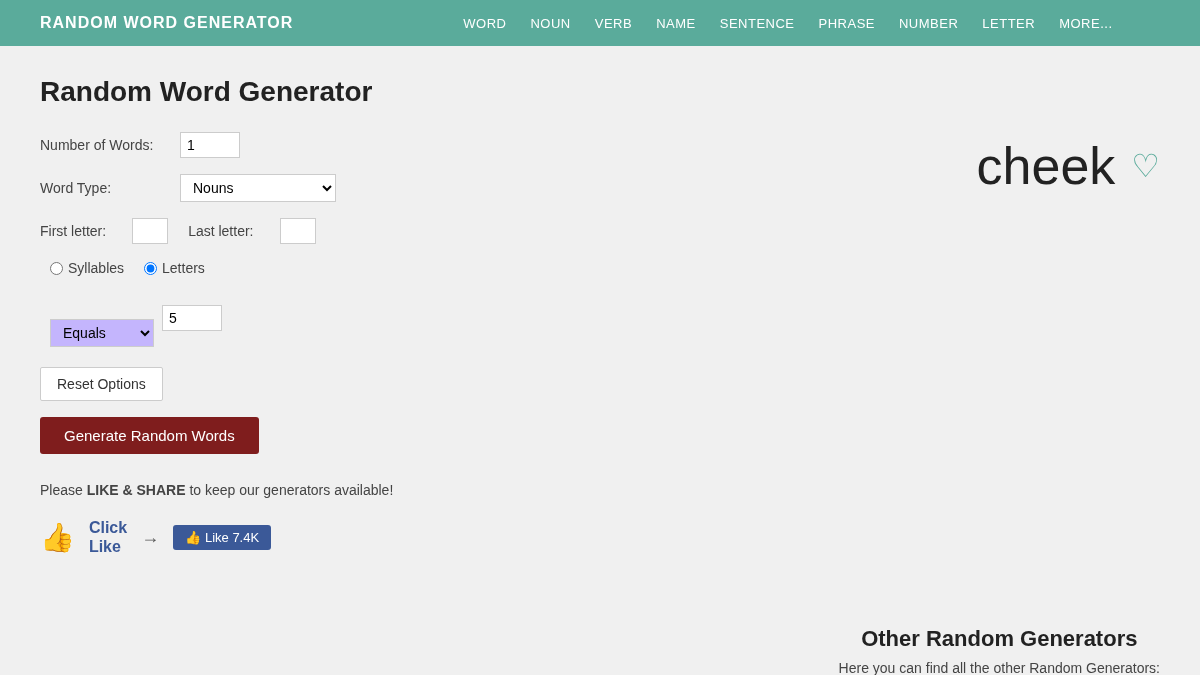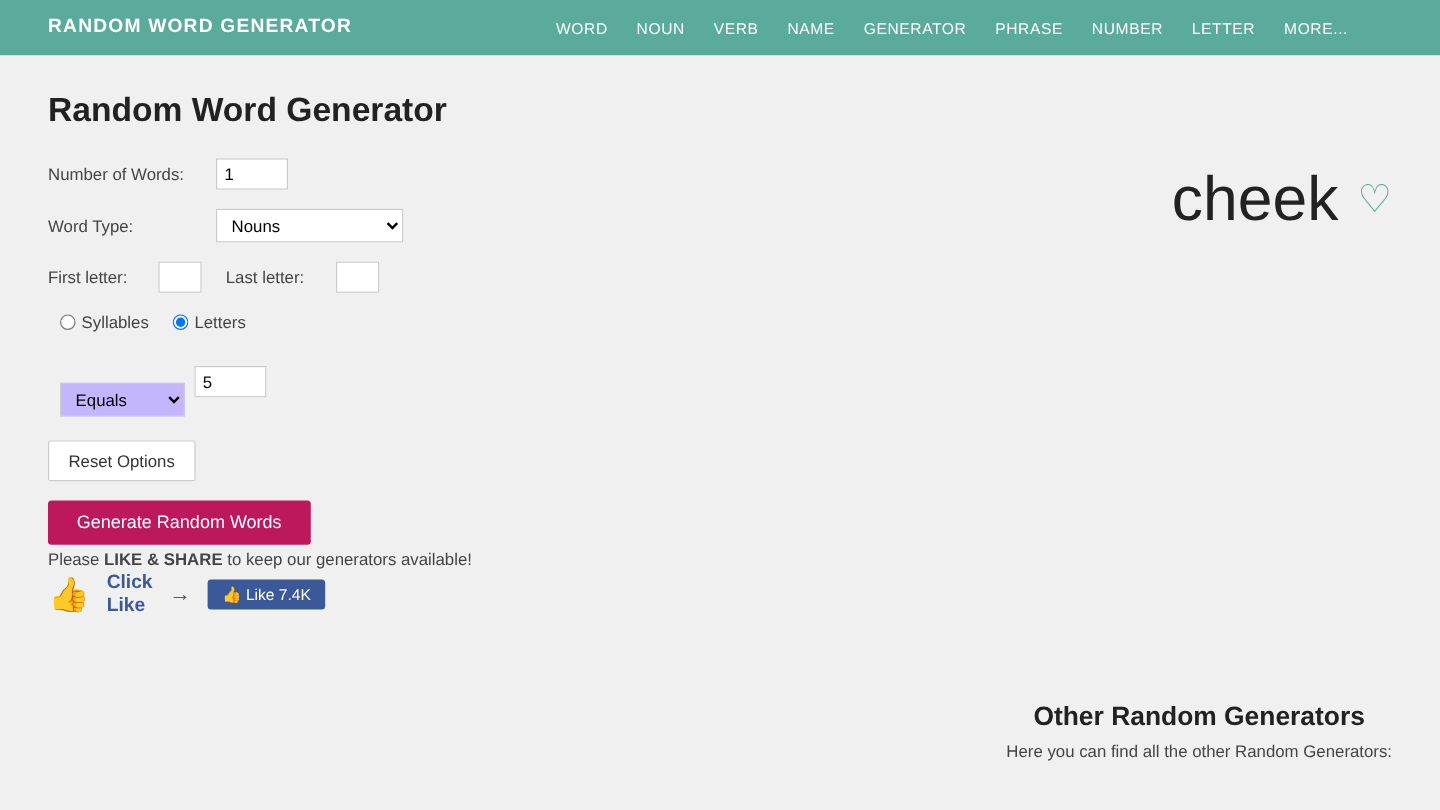--- a/index.html
+++ b/index.html
@@ -164,38 +164,39 @@
       border: 1px solid #ccc;
       padding: 8px 16px;
       font-size: 14px;
       cursor: pointer;
       margin-bottom: 12px;
       color: #333;
       border-radius: 2px;
     }
 
     #generate-btn {
-      background: #be185d;
+      background: #7f1d1d;
       color: white;
       border: none;
       padding: 10px 24px;
       font-size: 15px;
       cursor: pointer;
       border-radius: 3px;
+      margin-bottom: 24px;
       font-weight: 500;
     }
 
     #share-section {
       margin-top: 4px;
     }
 
     #share-text {
       font-size: 14px;
       color: #444;
-      margin-bottom: 2px;
+      margin-bottom: 20px;
     }
 
     #share-text strong {
       font-weight: bold;
     }
 
     #social-row {
       display: flex;
       align-items: center;
       gap: 14px;
@@ -285,21 +286,21 @@
 <body>
 
 <header id="header">
   <div id="header-title">RANDOM WORD GENERATOR</div>
   <nav id="header-nav">
 
   <a class="nav-item" href="#">WORD</a>
       <a class="nav-item" href="#">NOUN</a>
       <a class="nav-item" href="#">VERB</a>
       <a class="nav-item" href="#">NAME</a>
-      <a class="nav-item" href="#">GENERATOR</a>
+      <a class="nav-item" href="#">SENTENCE</a>
       <a class="nav-item" href="#">PHRASE</a>
       <a class="nav-item" href="#">NUMBER</a>
       <a class="nav-item" href="#">LETTER</a>
       <a class="nav-item" href="#">MORE...</a>
     </nav>
 </header>
 
 <div id="main">
 
   <div id="left-panel">

